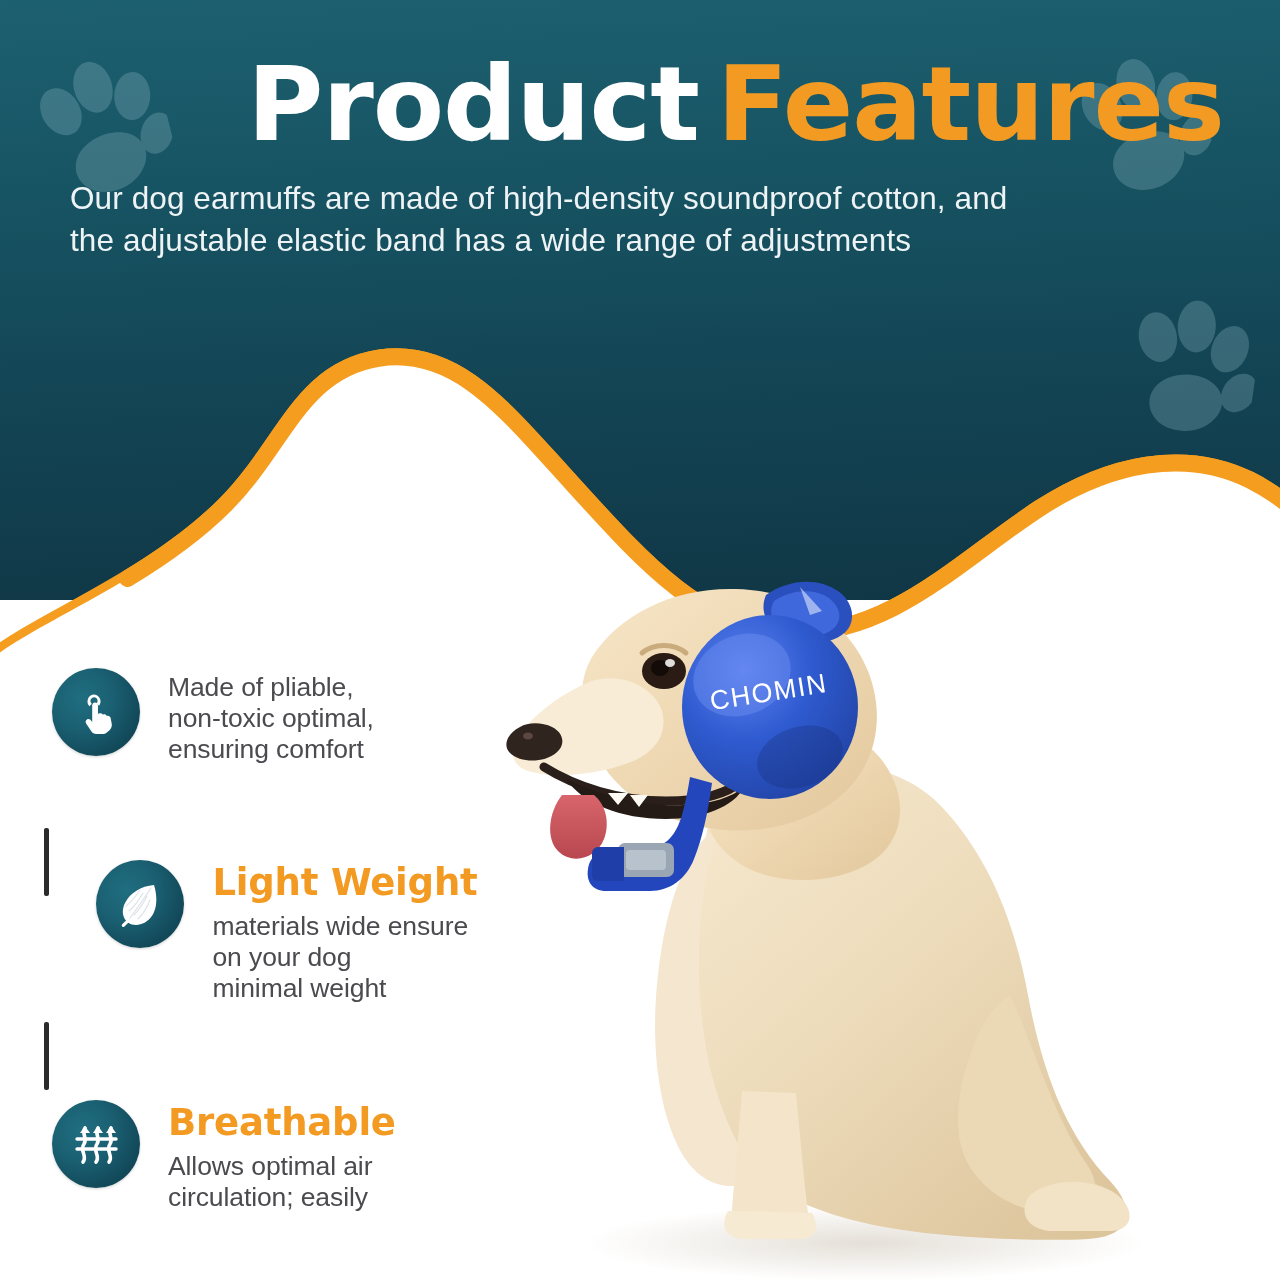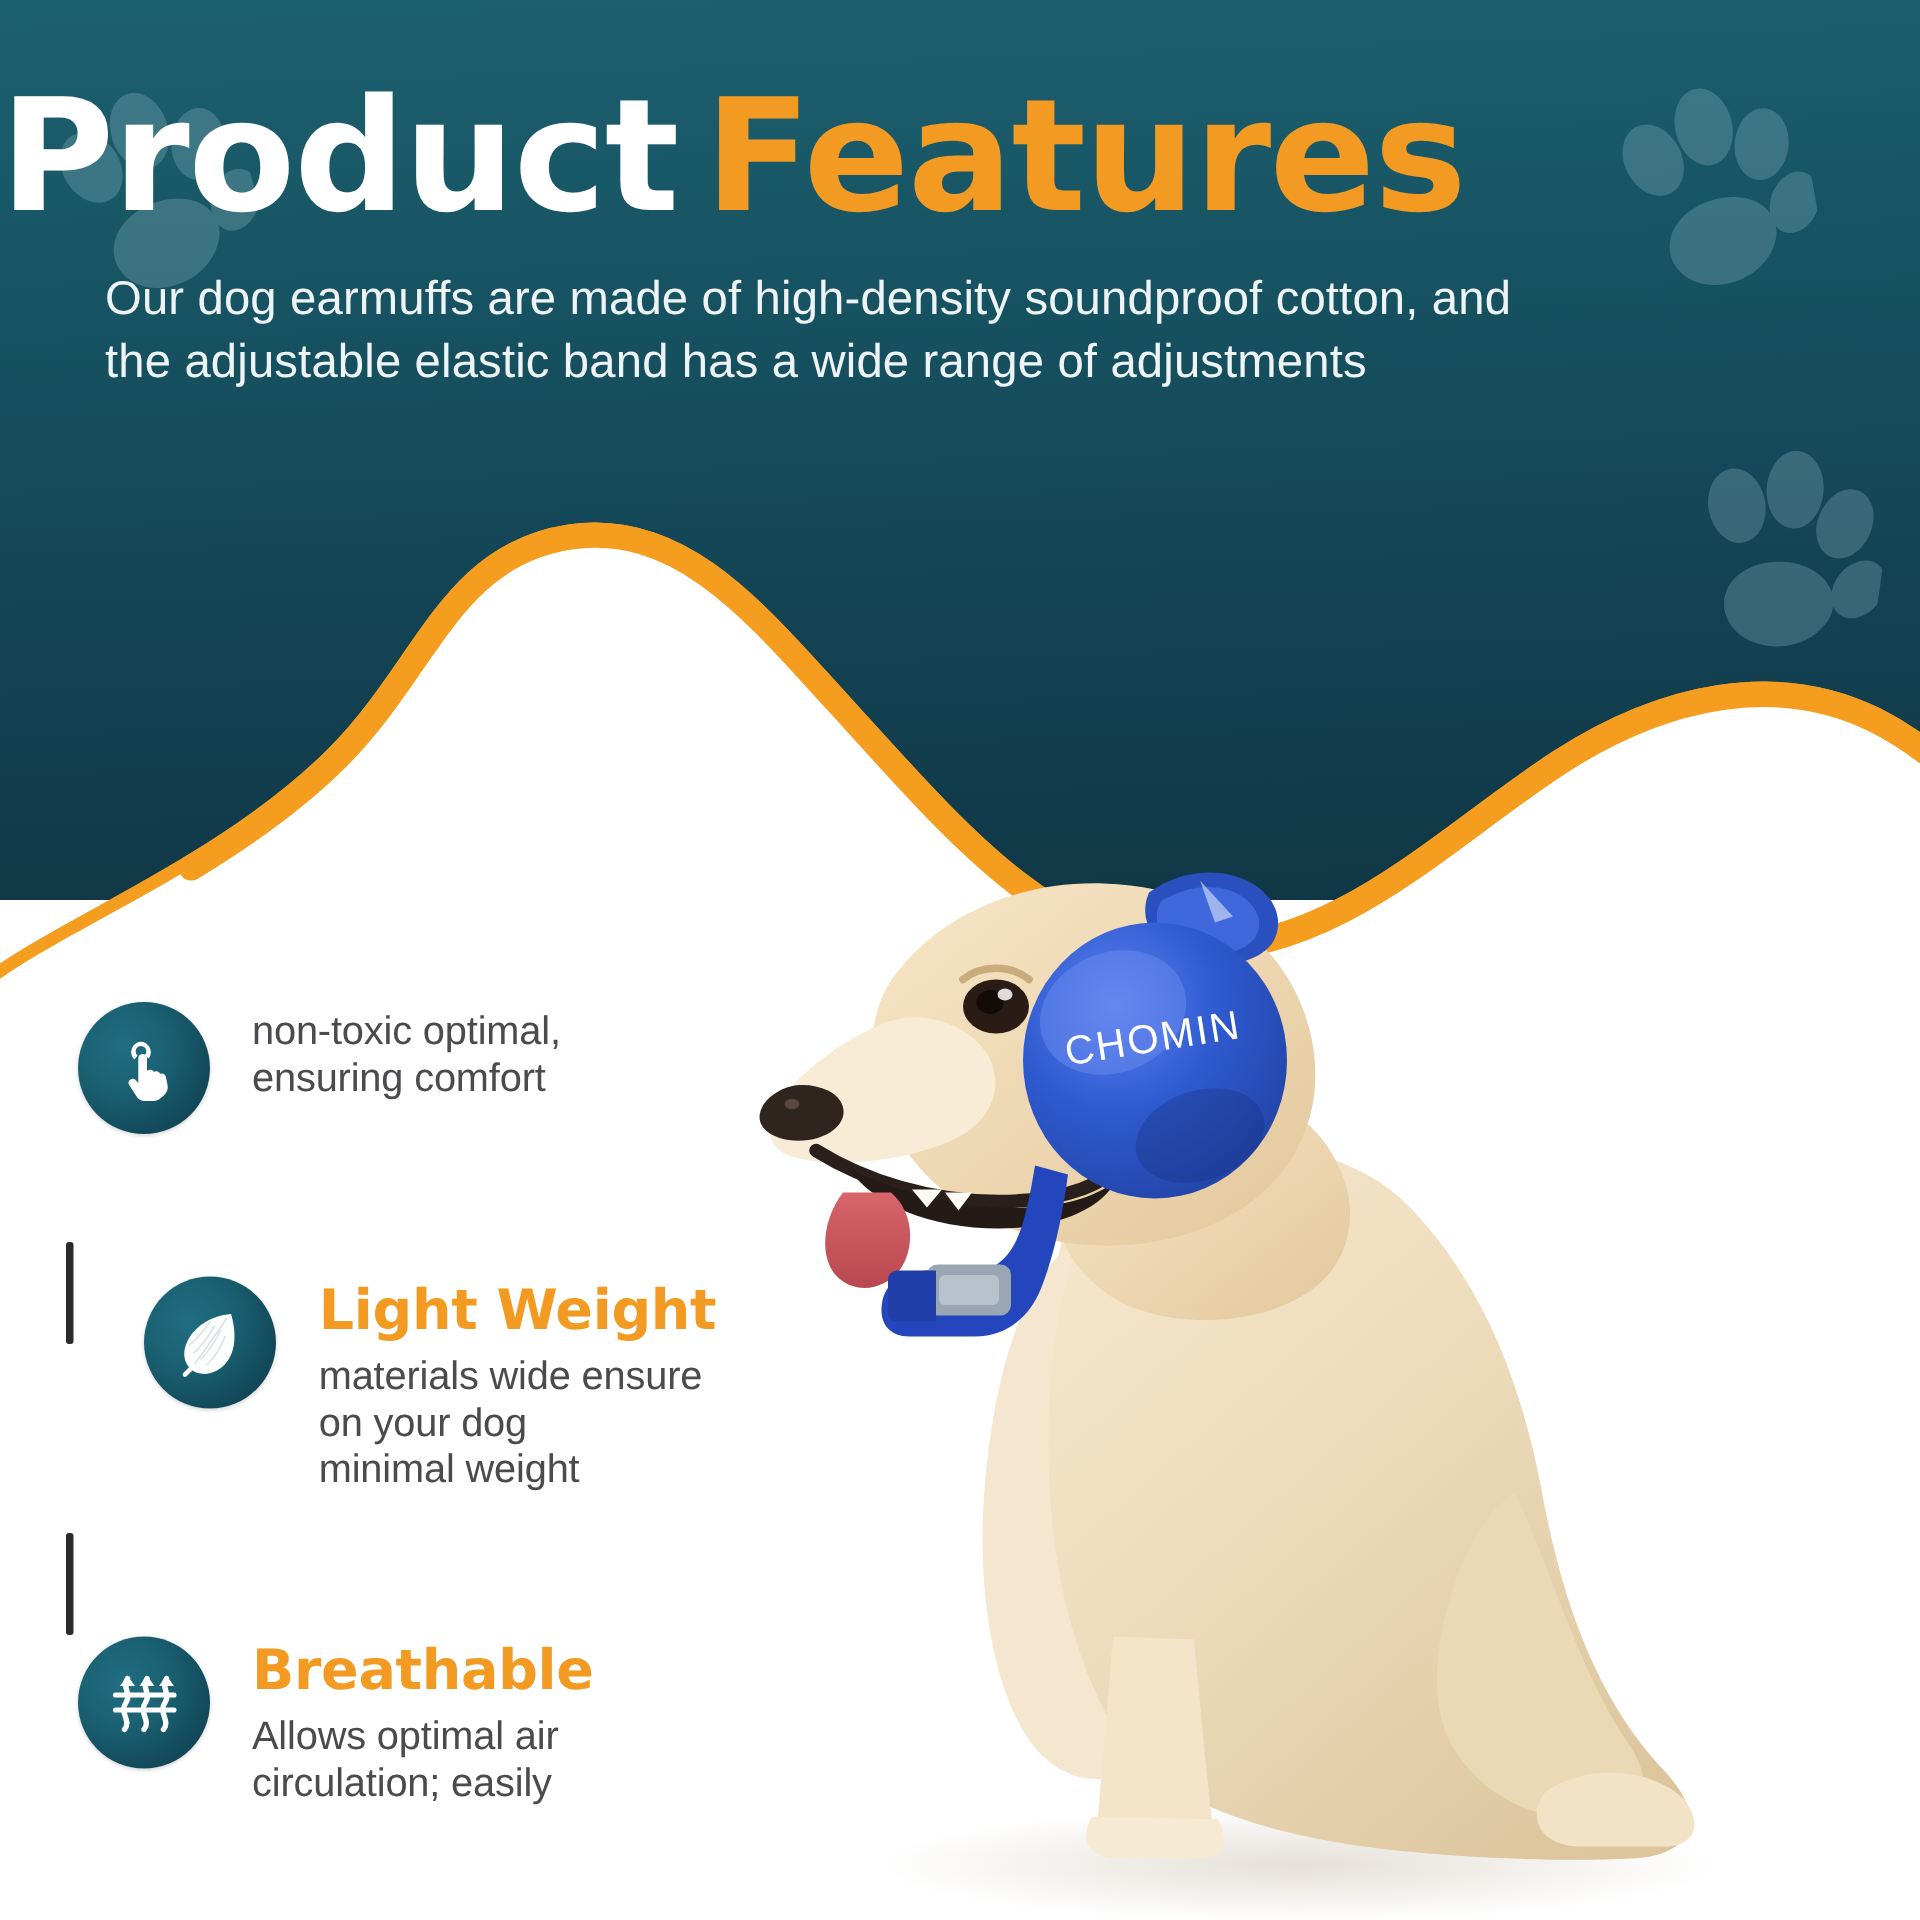--- a/index.html
+++ b/index.html
@@ -18,21 +18,21 @@
   .paw{position:absolute;opacity:.30;}
   .paw svg{display:block;}
   .paw-pad{fill:#8fb8c4;}
 
   
   .wave{position:absolute;left:0;top:330;width:1280px;height:330px;}
   .wave svg{display:block;}
 
   
   .title-wrap{
-    position:absolute;left:0;top:52px;width:1224px;text-align:left;
+    position:absolute;left:0;top:52px;width:1224px;text-align:right;
     line-height:1;
   }
   .title{
     font-family:"DejaVu Sans","Liberation Sans",sans-serif;
     font-size:104px;font-weight:700;letter-spacing:-1px;
     margin:0;padding:0;white-space:nowrap;
   }
   .title .w1{color:#ffffff;}
   .title .w2{color:#F39A22;margin-left:18px;}
 
@@ -263,20 +263,21 @@
                    l0.5 -0.1 c1.5 -0.3 3 0.7 3.3 2.2
                    l1.1 5.4 c0.5 2.6 -0.4 5.3 -2.5 7
                    l-2.4 2 c-1.2 1 -2.7 1.6 -4.3 1.6
                    l-6.2 0 c-2 0 -3.9 -1 -5 -2.7
                    l-5.2 -7.9 c-0.9 -1.3 -0.5 -3.1 0.9 -3.9
                    c1.2 -0.7 2.7 -0.4 3.6 0.6 l1.6 1.9 Z" fill="#ffffff"></path>
         </svg>
       </div>
       <div class="ftext">
         <div class="fdesc">
+          <div>Made of pliable,</div>
           <div>non-toxic optimal,</div>
           <div>ensuring comfort</div>
         </div>
       </div>
     </div>
 
     <div class="feature f2">
       <div class="circle">
         <svg width="54" height="54" viewBox="0 0 54 54">
           <path d="M41 8 C28 9 17 16 12 26 C8.5 33 9.5 39.5 13 43.5

